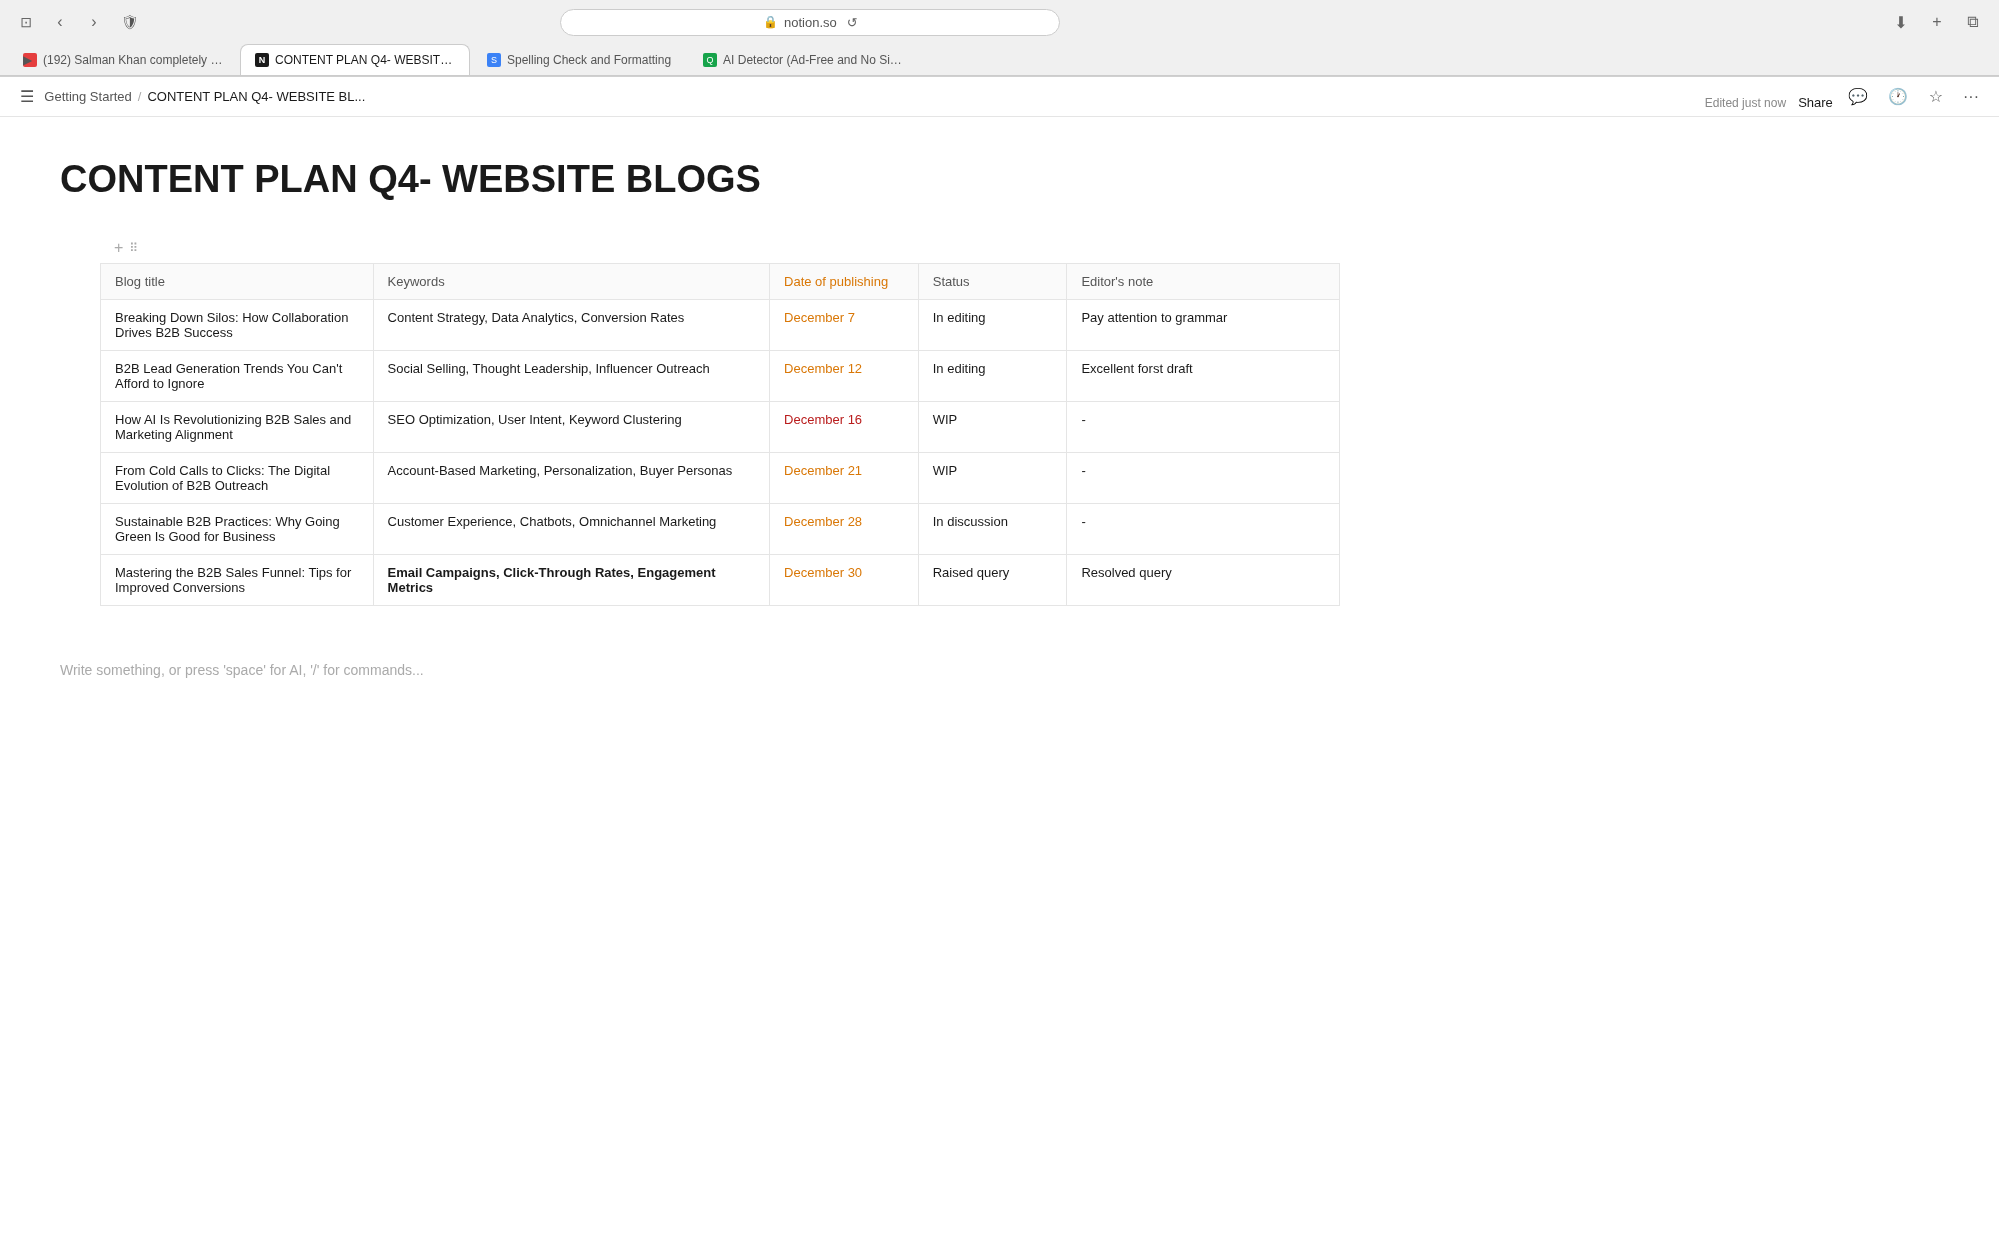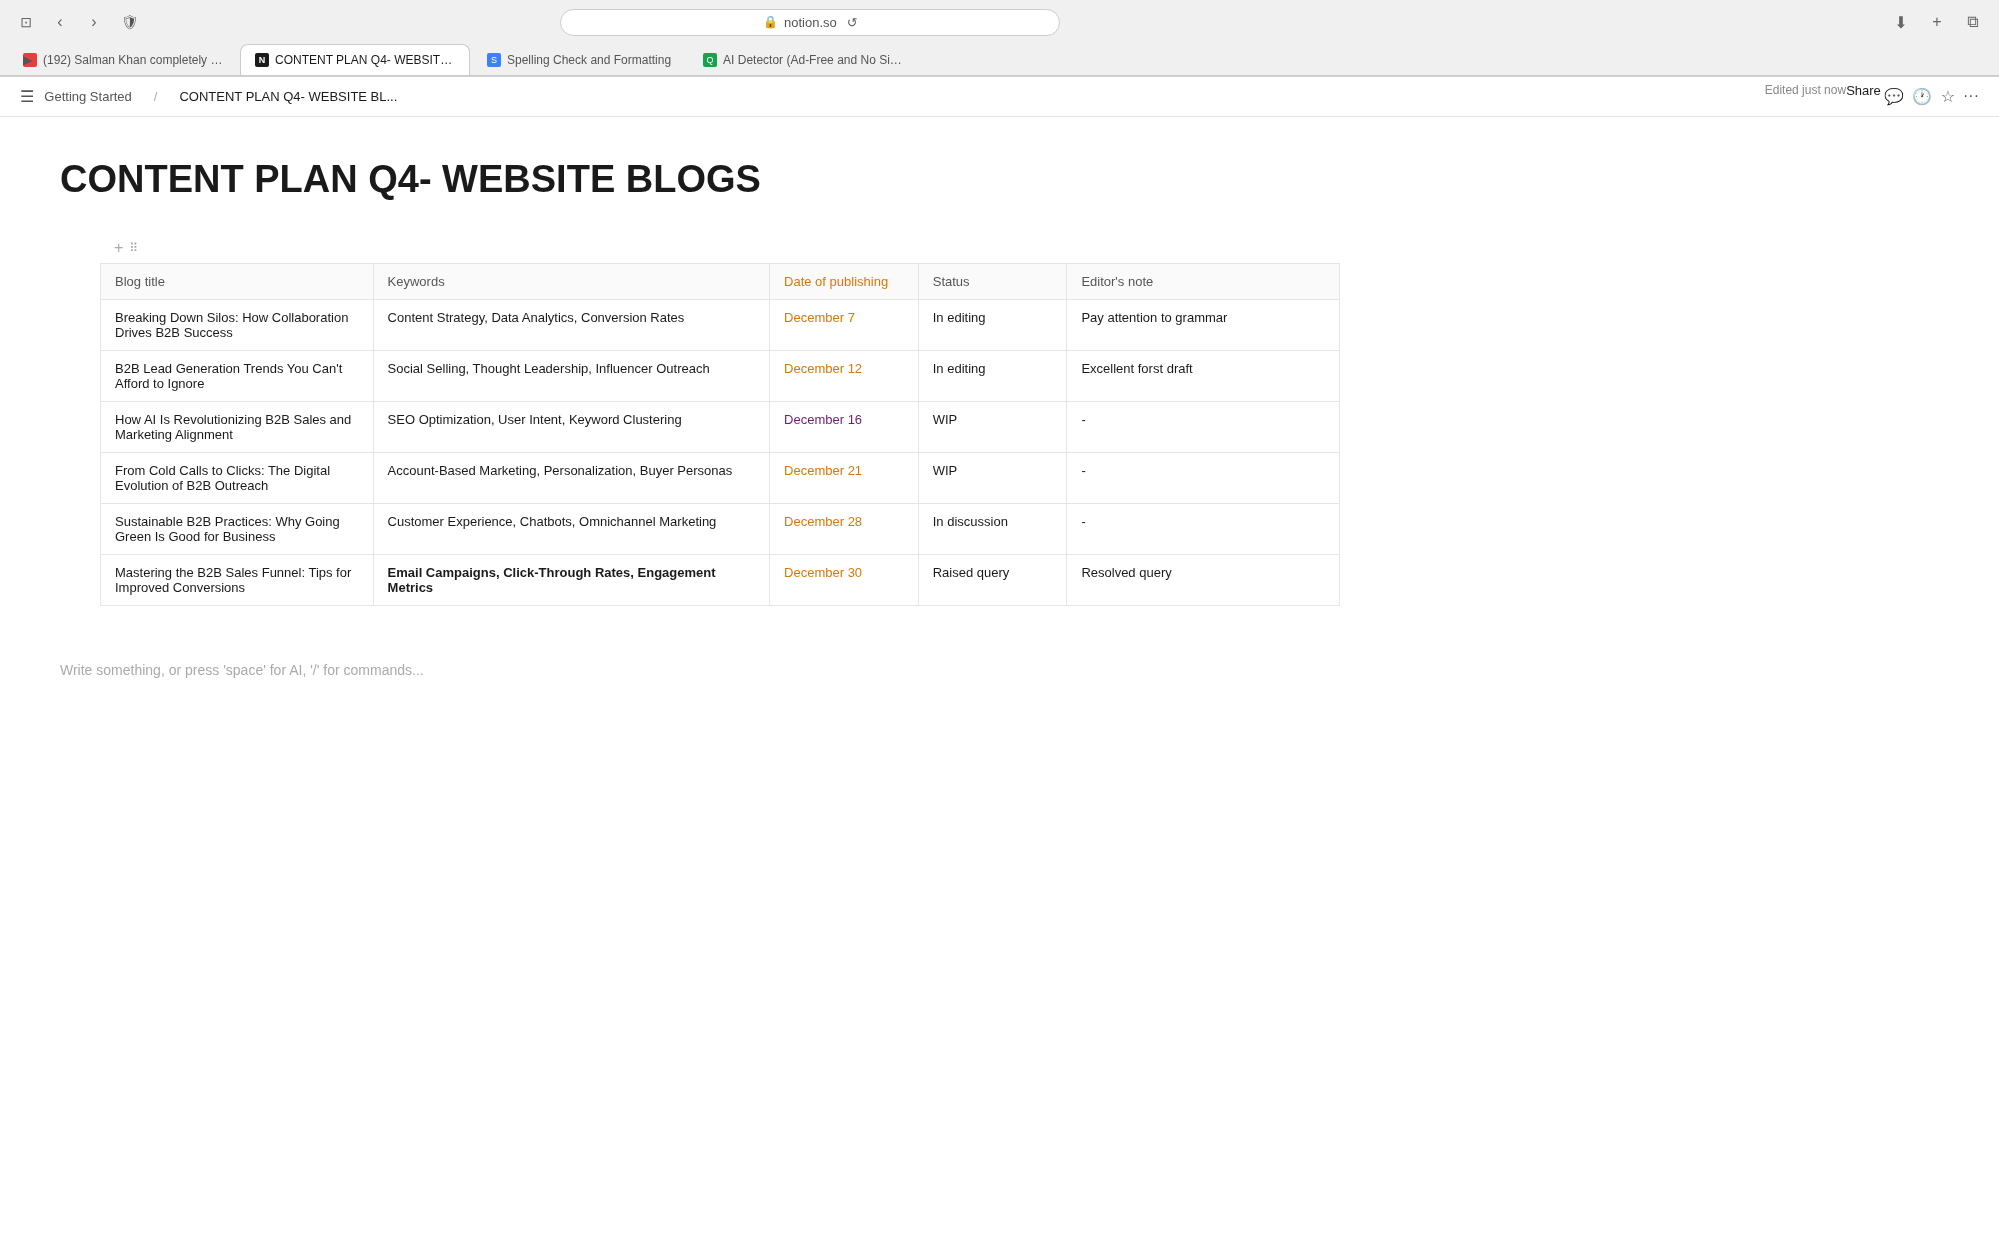--- a/index.html
+++ b/index.html
@@ -24,22 +24,22 @@
     .tab-favicon { width: 14px; height: 14px; flex-shrink: 0; }
     .tab-favicon.red { background: #e53e3e; border-radius: 2px; }
     .tab-favicon.notion { background: #1a1a1a; border-radius: 2px; display: flex; align-items: center; justify-content: center; color: #fff; font-size: 9px; font-weight: bold; }
     .tab-favicon.blue { background: #3b82f6; border-radius: 2px; display: flex; align-items: center; justify-content: center; color: #fff; font-size: 9px; }
     .tab-favicon.green { background: #16a34a; border-radius: 2px; display: flex; align-items: center; justify-content: center; color: #fff; font-size: 9px; }
 
     
     .notion-nav { display: flex; align-items: center; padding: 6px 16px; border-bottom: 1px solid #e5e5e5; gap: 10px; background: #fff; }
     .notion-nav-left { display: flex; align-items: center; gap: 6px; }
     .hamburger { font-size: 16px; cursor: pointer; color: #555; padding: 4px; }
-    .breadcrumb { display: flex; align-items: center; gap: 22px; font-size: 13px; color: #555; }
-    .notion-nav-right { margin-left: auto; display: flex; align-items: flex-start; }
+    .breadcrumb { display: flex; align-items: center; gap: 6px; font-size: 13px; color: #555; }
+    .notion-nav-right { margin-left: auto; display: flex; align-items: flex-end; gap: 12px; }
     .edited-text { font-size: 12px; color: #888; }
     .share-btn { font-size: 13px; color: #1a1a1a; font-weight: 500; cursor: pointer; }
     .nav-icon { font-size: 16px; color: #555; cursor: pointer; padding: 4px; }
 
     
     .main-content { padding: 40px 60px; max-width: 1400px; }
     .page-title { font-size: 38px; font-weight: 700; color: #1a1a1a; line-height: 1.2; margin-bottom: 30px; text-transform: uppercase; }
 
     
     .db-table { width: 100%; border-collapse: collapse; table-layout: fixed; }
@@ -165,21 +165,21 @@
           <tr>
             <td class="col-blog">B2B Lead Generation Trends You Can't Afford to Ignore</td>
             <td class="col-keywords">Social Selling, Thought Leadership, Influencer Outreach</td>
             <td class="col-date" style="color: rgb(217, 119, 6);">December 12</td>
             <td class="col-status">In editing</td>
             <td class="col-notes">Excellent forst draft</td>
           </tr>
           <tr>
             <td class="col-blog">How AI Is Revolutionizing B2B Sales and Marketing Alignment</td>
             <td class="col-keywords">SEO Optimization, User Intent, Keyword Clustering</td>
-            <td class="col-date" style="color: #701a75;">December 16</td>
+            <td class="col-date" style="color: #b91c1c;">December 16</td>
             <td class="col-status">WIP</td>
             <td class="col-notes">-</td>
           </tr>
           <tr>
             <td class="col-blog">From Cold Calls to Clicks: The Digital Evolution of B2B Outreach</td>
             <td class="col-keywords">Account-Based Marketing, Personalization, Buyer Personas</td>
             <td class="col-date" style="color: rgb(217, 119, 6);">December 21</td>
             <td class="col-status">WIP</td>
             <td class="col-notes">-</td>
           </tr>

